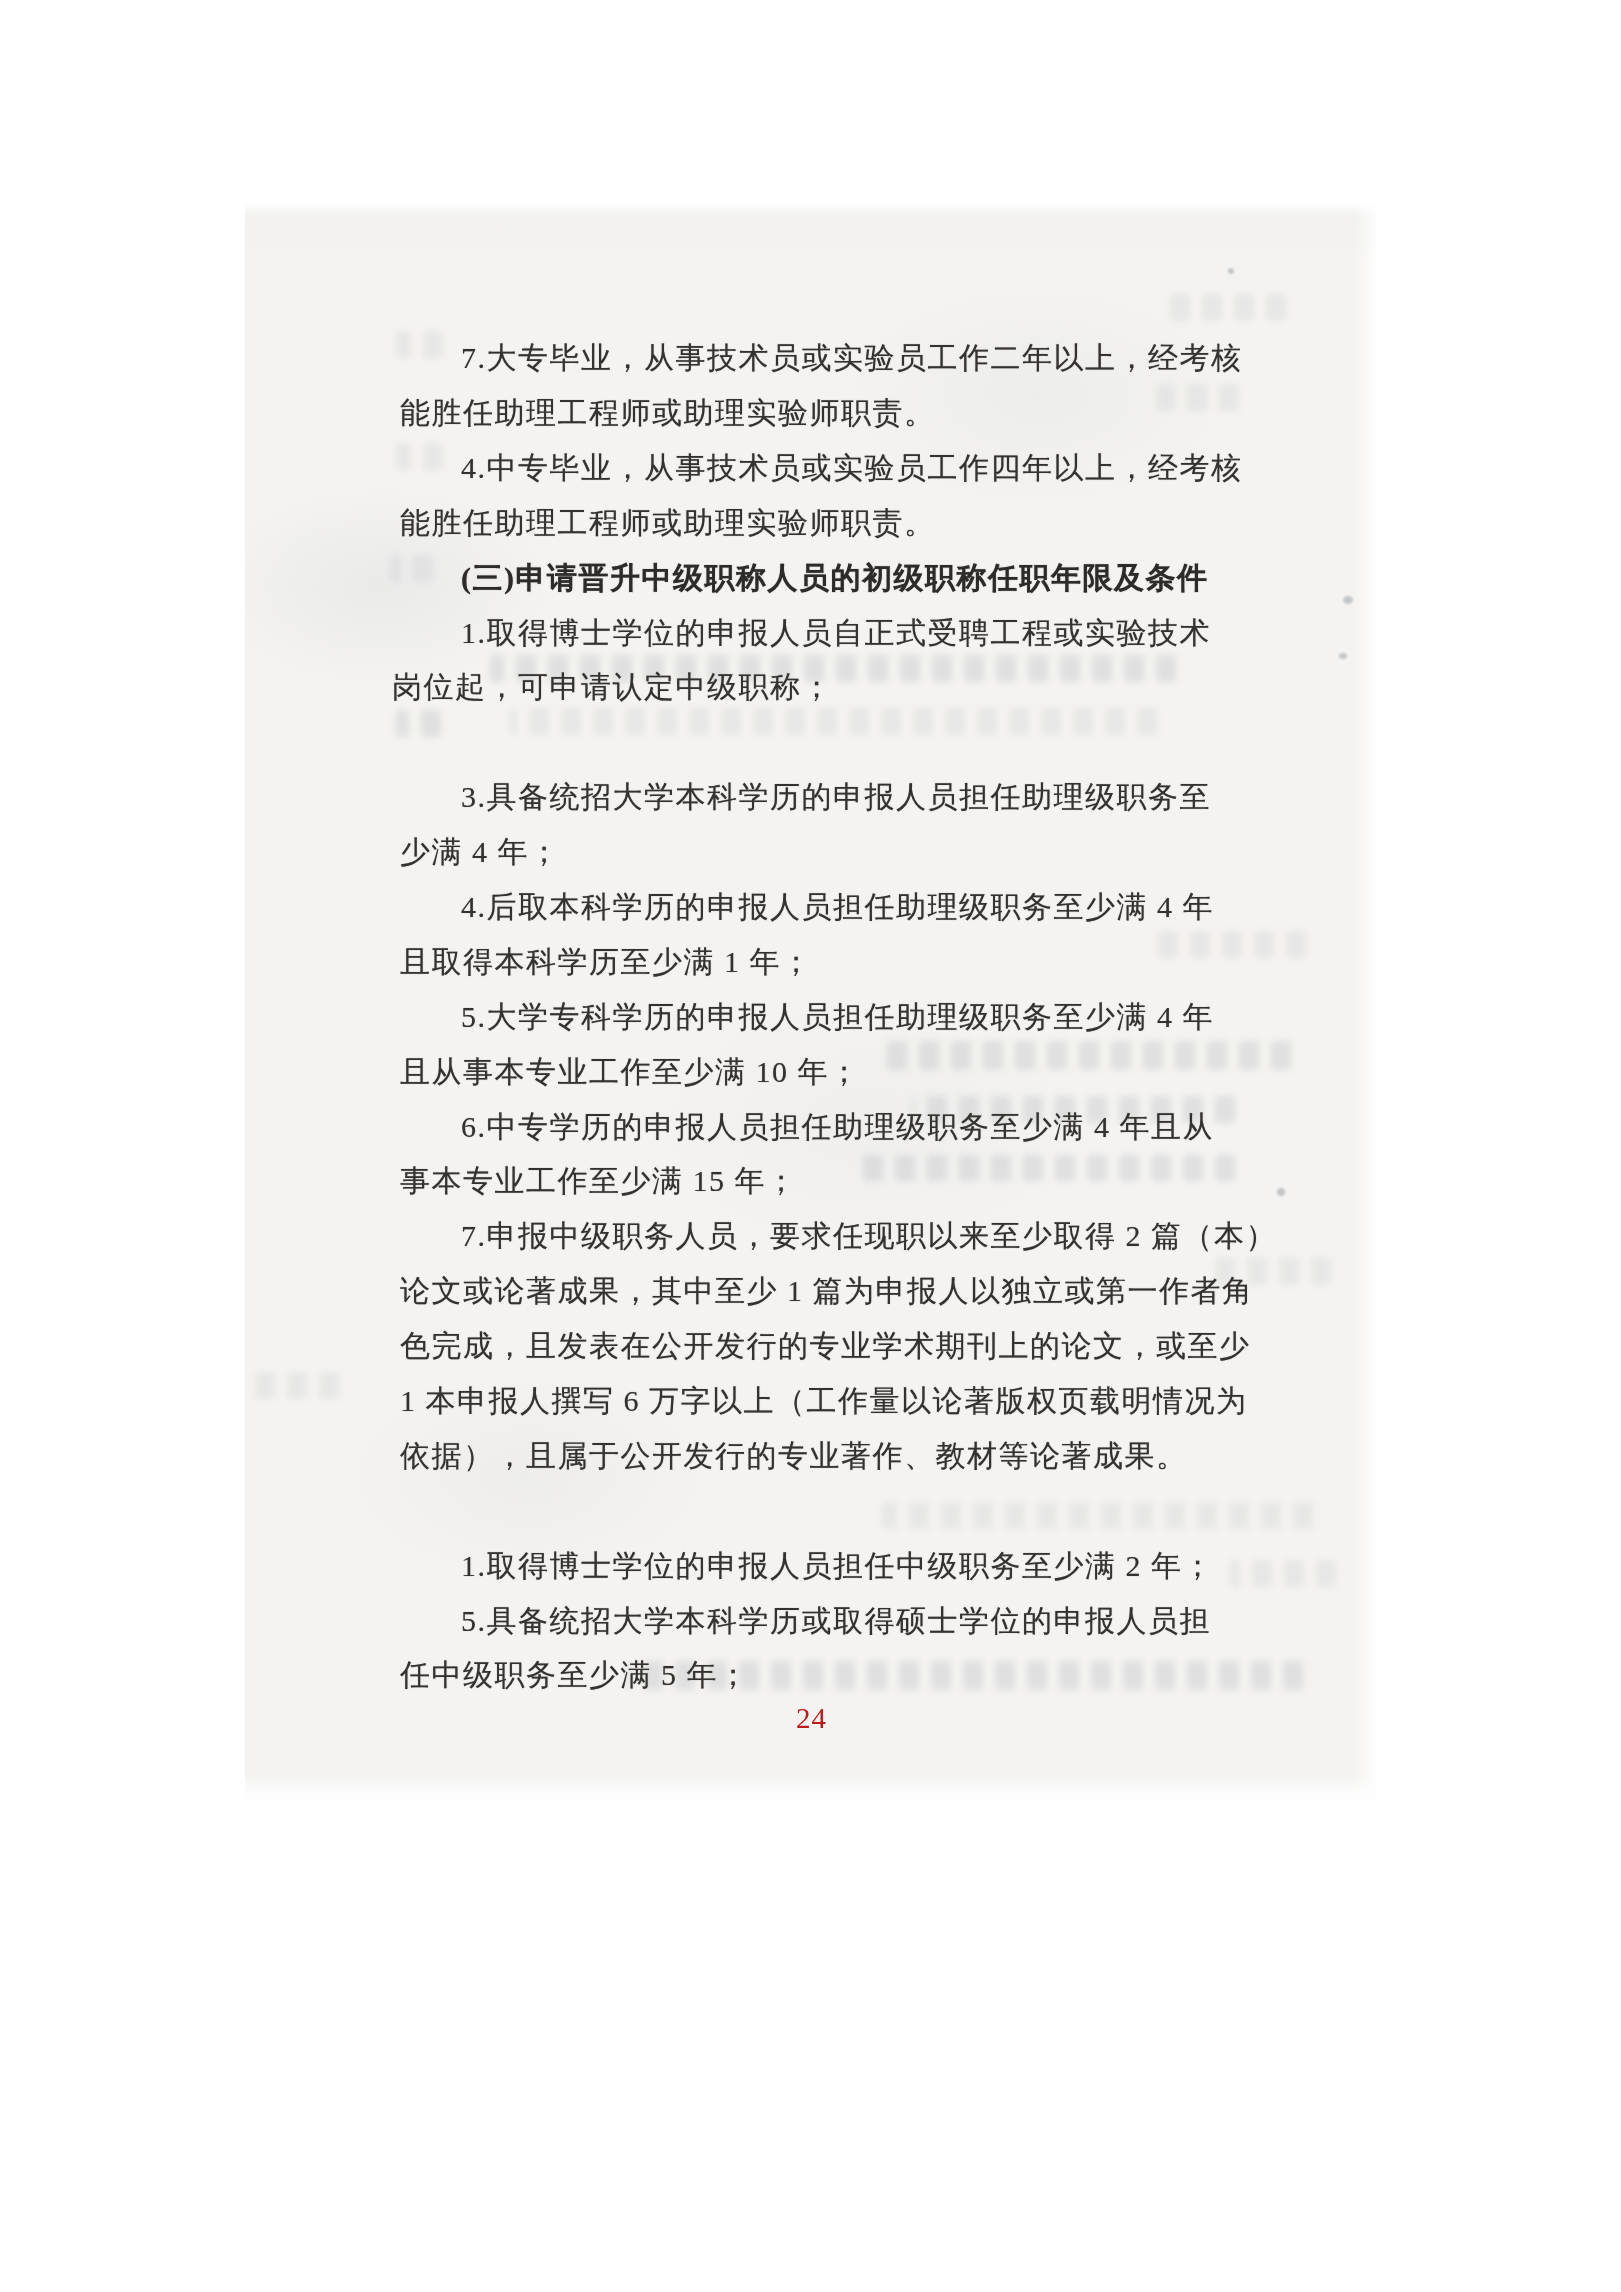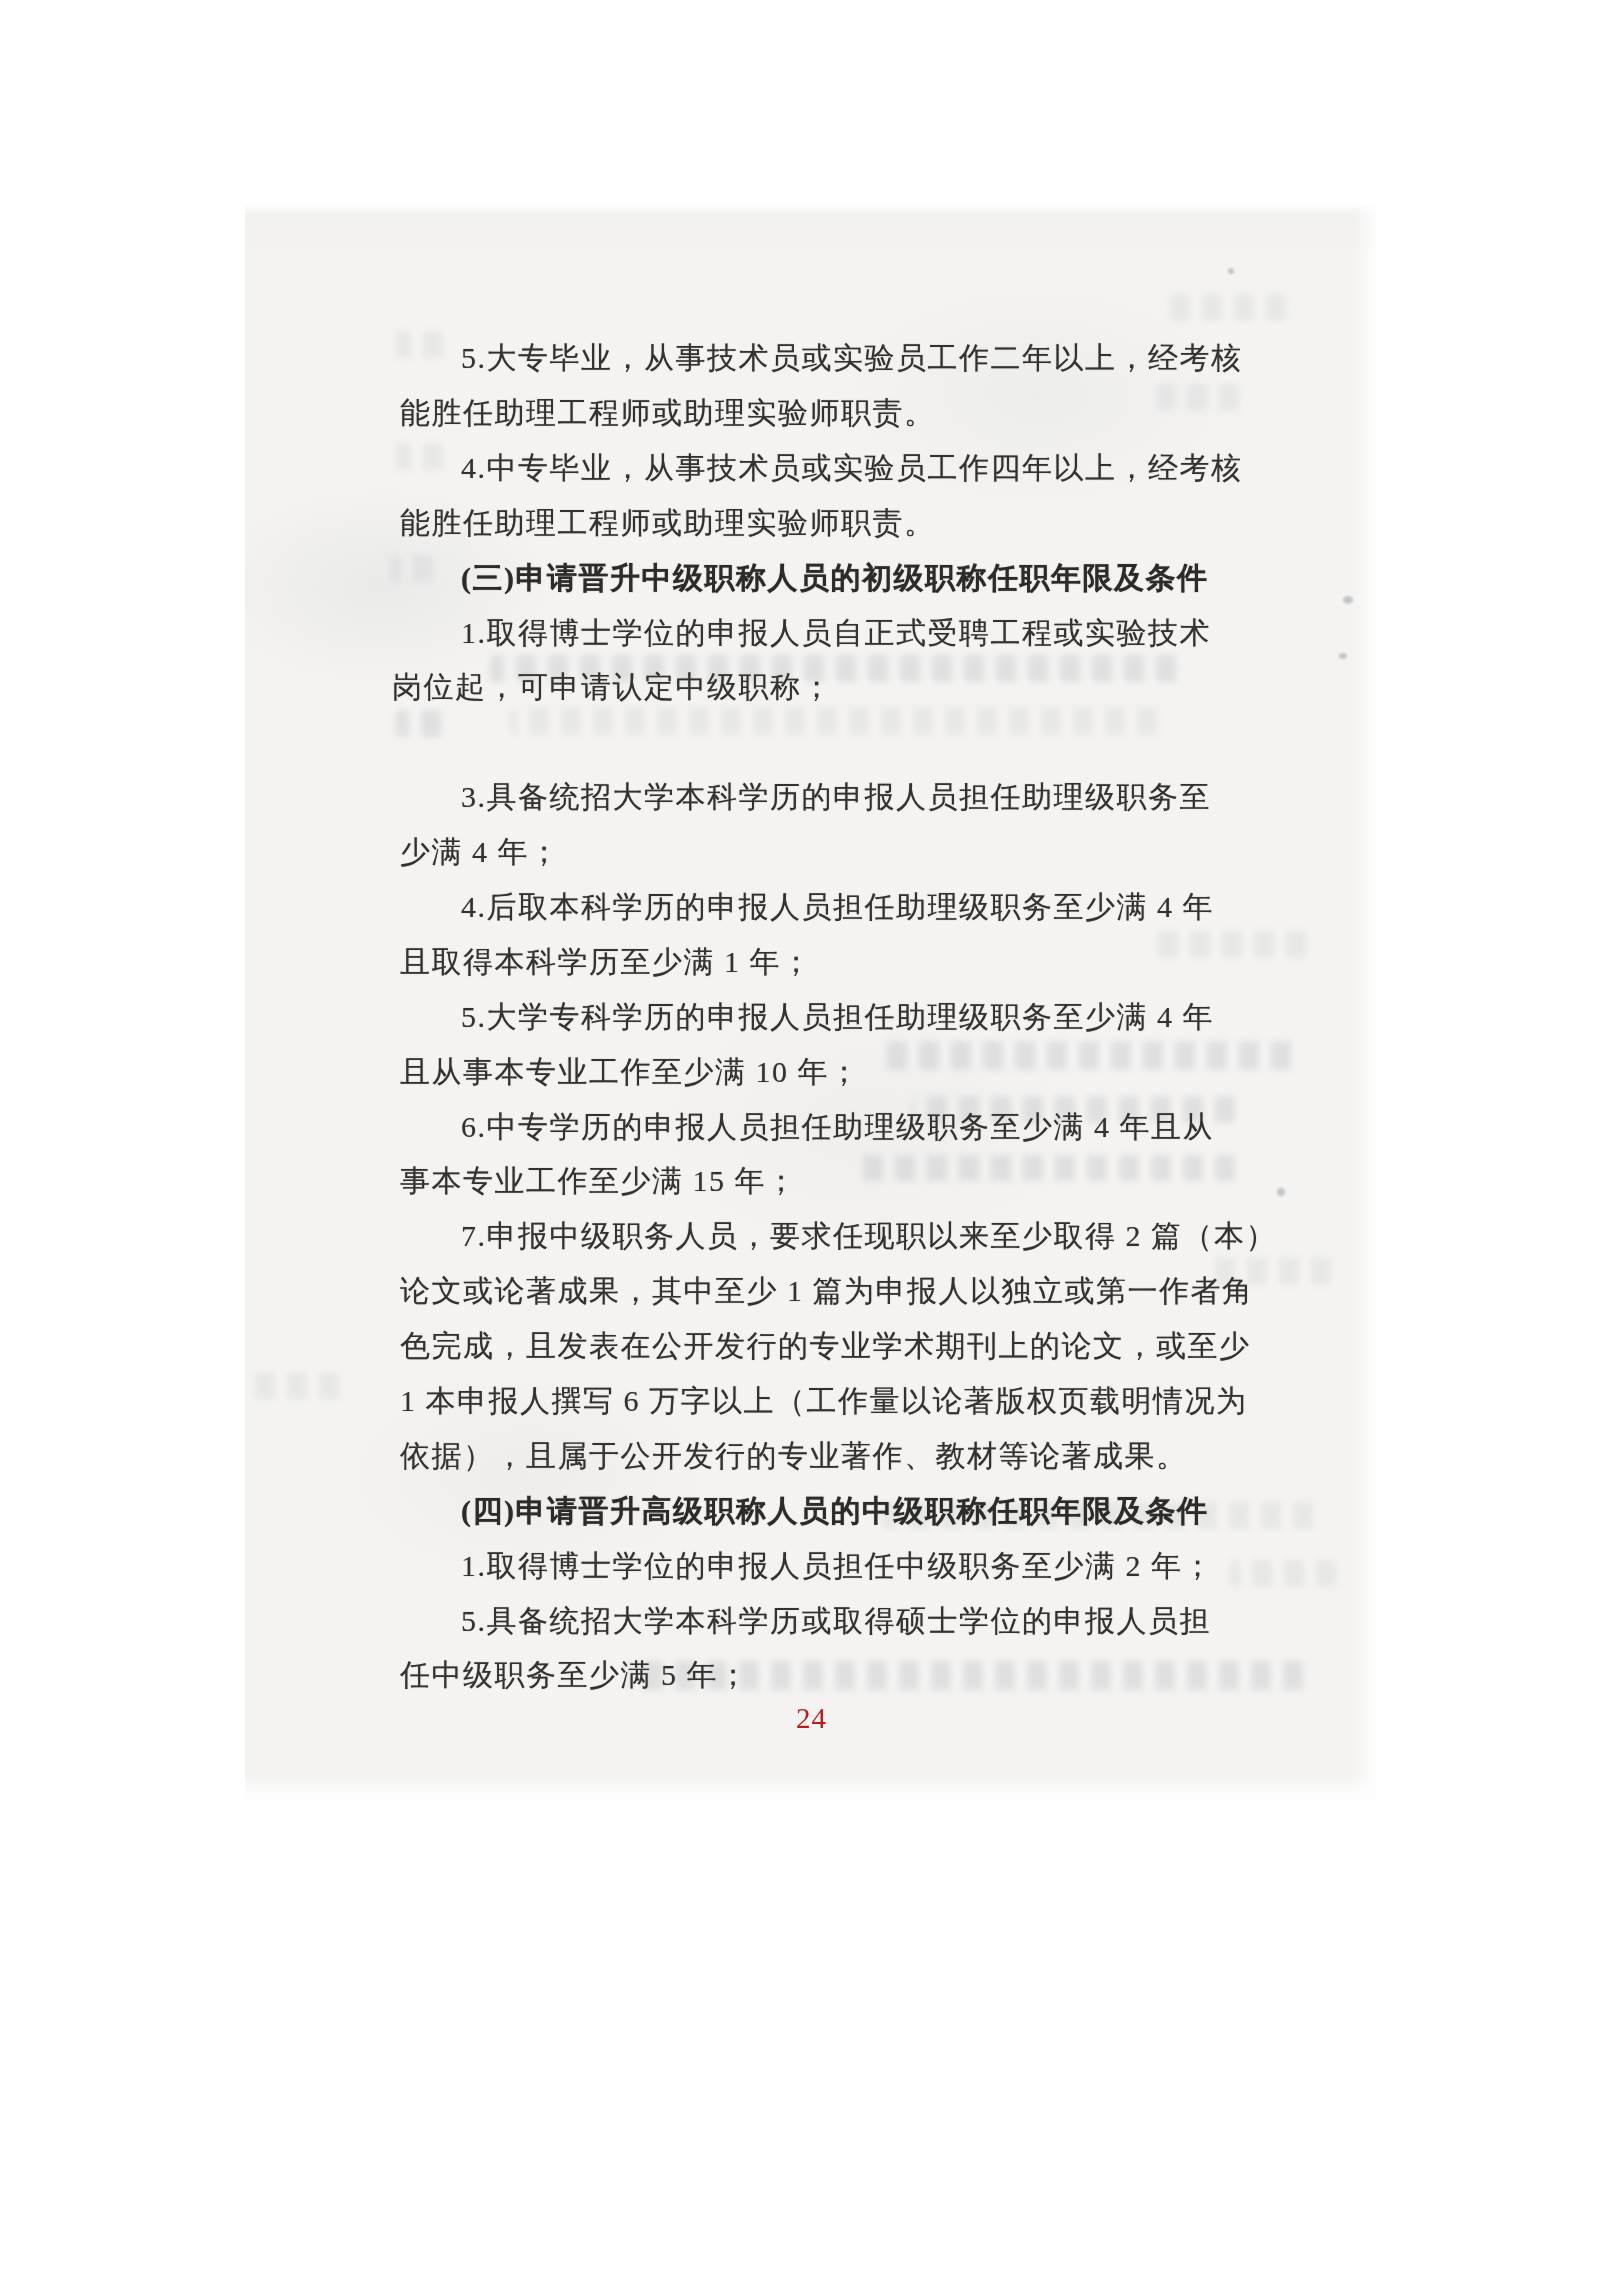--- a/index.html
+++ b/index.html
@@ -111,40 +111,39 @@
   <div class="ghost faint" style="left:882px;  top:1502px; width:431px;"></div>
   <div class="ghost faint" style="left:1230px; top:1560px; width:106px;"></div>
   <div class="ghost" style="left:627px;  top:1661px; width:676px; height:29px;"></div>
   <div class="speck" style="left:1228px; top:268px; width:5.9px;  height:5.9px;"></div>
   <div class="speck" style="left:1343px; top:596px; width:9.8px; height:7.8px;"></div>
   <div class="speck" style="left:1339px; top:653px; width:7.8px;  height:5.9px;"></div>
   <div class="speck" style="left:1277px; top:1188px; width:7.8px; height:7.8px;"></div>
 </div>
 
 <div class="text-layer">
-    <div class="line" style="top: 338px; left: 461px;">5.大专毕业，从事技术员或实验员工作二年以上，经考核</div>
+    <div class="line" style="top: 338px; left: 461px;">7.大专毕业，从事技术员或实验员工作二年以上，经考核</div>
     <div class="line" style="top: 393px; left: 400px;">能胜任助理工程师或助理实验师职责。</div>
     <div class="line" style="top: 448px; left: 461px;">4.中专毕业，从事技术员或实验员工作四年以上，经考核</div>
     <div class="line" style="top: 503px; left: 400px;">能胜任助理工程师或助理实验师职责。</div>
     <div class="line heading" style="top: 558px; left: 461px;">(三)申请晋升中级职称人员的初级职称任职年限及条件</div>
     <div class="line" style="top: 613px; left: 461px;">1.取得博士学位的申报人员自正式受聘工程或实验技术</div>
     <div class="line" style="top: 667px; left: 392px;">岗位起，可申请认定中级职称；</div>
     <div class="line" style="top: 777px; left: 461px;">3.具备统招大学本科学历的申报人员担任助理级职务至</div>
     <div class="line" style="top: 832px; left: 400px;">少满 4 年；</div>
     <div class="line" style="top: 887px; left: 461px;">4.后取本科学历的申报人员担任助理级职务至少满 4 年</div>
     <div class="line" style="top: 942px; left: 400px;">且取得本科学历至少满 1 年；</div>
     <div class="line" style="top: 997px; left: 461px;">5.大学专科学历的申报人员担任助理级职务至少满 4 年</div>
     <div class="line" style="top: 1052px; left: 400px;">且从事本专业工作至少满 10 年；</div>
     <div class="line" style="top: 1107px; left: 461px;">6.中专学历的申报人员担任助理级职务至少满 4 年且从</div>
     <div class="line" style="top: 1161px; left: 400px;">事本专业工作至少满 15 年；</div>
     <div class="line" style="top: 1216px; left: 461px;">7.申报中级职务人员，要求任现职以来至少取得 2 篇（本）</div>
     <div class="line" style="top: 1271px; left: 400px;">论文或论著成果，其中至少 1 篇为申报人以独立或第一作者角</div>
     <div class="line" style="top: 1326px; left: 400px;">色完成，且发表在公开发行的专业学术期刊上的论文，或至少</div>
     <div class="line" style="top: 1381px; left: 400px;">1 本申报人撰写 6 万字以上（工作量以论著版权页载明情况为</div>
     <div class="line" style="top: 1436px; left: 400px;">依据），且属于公开发行的专业著作、教材等论著成果。</div>
-    <div class="line heading" style="top: 1491px; left: 461px;">(四)申请晋升高级职称人员的中级职称任职年限及条件</div>
     <div class="line" style="top: 1546px; left: 461px;">1.取得博士学位的申报人员担任中级职务至少满 2 年；</div>
     <div class="line" style="top: 1601px; left: 461px;">5.具备统招大学本科学历或取得硕士学位的申报人员担</div>
     <div class="line" style="top: 1655px; left: 400px;">任中级职务至少满 5 年；</div>
   </div>
 
 <div class="page-number">24</div>
 
 
 </body></html>

